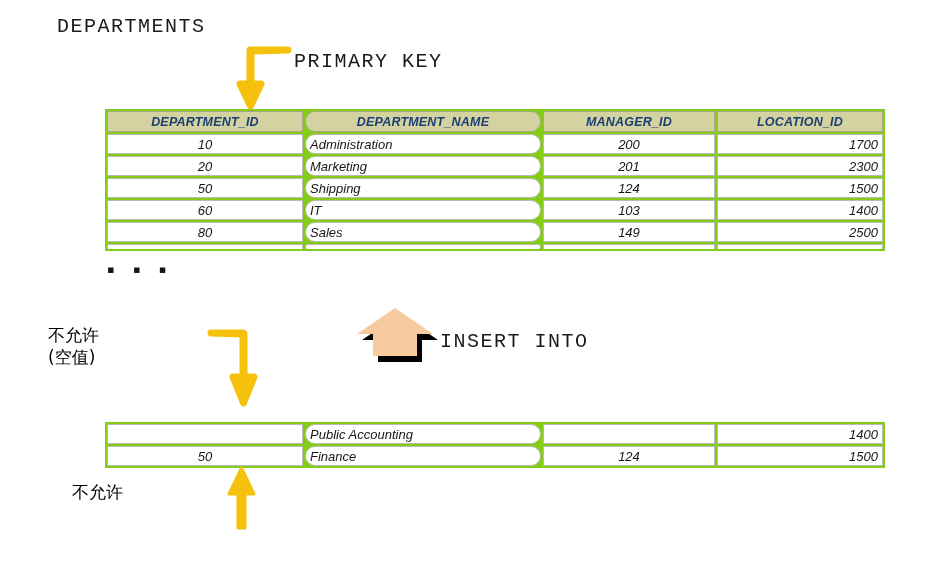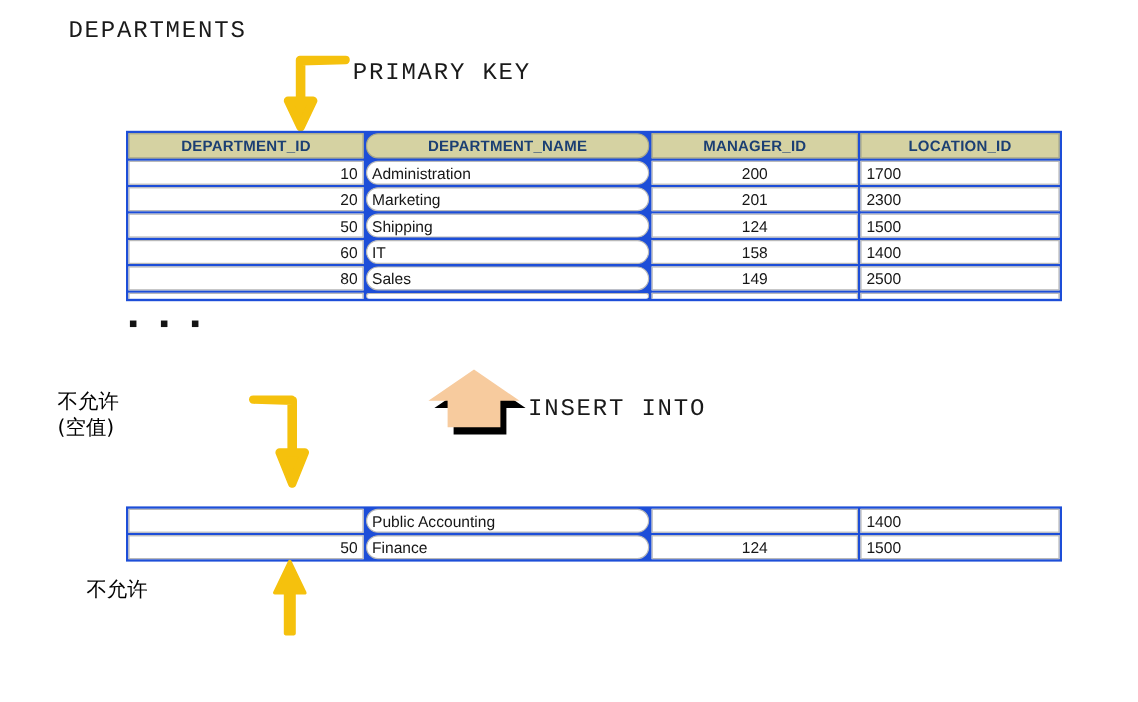--- a/index.html
+++ b/index.html
@@ -38,21 +38,22 @@
   }
   #note-null { left: 48px; top: 324px; }
   #note-dup  { left: 72px; top: 481px; }
 
   
   .db-table {
     position: absolute;
     border-collapse: separate;
     border-spacing: 2px 2px;
     table-layout: fixed;
-    background: #1d4ed8;
+    background: #84cc16;
+    font-style: italic;
   }
   #table-departments { left: 105px; top: 109px; }
   #table-inserts     { left: 105px; top: 422px; }
 
   .db-table th, .db-table td {
     border: 1px solid #b9b9b9;
     font-size: 13px;
     height: 20px;
     padding: 1px 4px;
     overflow: hidden;
@@ -66,24 +67,24 @@
     font-size: 12.5px;
     letter-spacing: 0.2px;
     text-align: center;
     height: 21px;
     border: 1px solid #a9a98a;
   }
   .db-table td {
     background: #ffffff;
     color: #161616;
   }
-  .col-id   { width: 196px; text-align: right; }
+  .col-id   { width: 196px; text-align: center; }
   .col-name { width: 236px; text-align: left; border-radius: 10px; }
   .col-mgr  { width: 172px; text-align: center; }
-  .col-loc  { width: 166px; text-align: left; }
+  .col-loc  { width: 166px; text-align: right; }
 
   
   .row-clipped td {
     height: 5px;
     padding: 0;
     border-bottom: none;
   }
 
   .ellipsis-dots {
     position: absolute;
@@ -138,21 +139,21 @@
     </tr>
     <tr>
       <td class="col-id">50</td>
       <td class="col-name">Shipping</td>
       <td class="col-mgr">124</td>
       <td class="col-loc">1500</td>
     </tr>
     <tr>
       <td class="col-id">60</td>
       <td class="col-name">IT</td>
-      <td class="col-mgr">158</td>
+      <td class="col-mgr">103</td>
       <td class="col-loc">1400</td>
     </tr>
     <tr>
       <td class="col-id">80</td>
       <td class="col-name">Sales</td>
       <td class="col-mgr">149</td>
       <td class="col-loc">2500</td>
     </tr>
     <tr class="row-clipped">
       <td class="col-id"></td>

